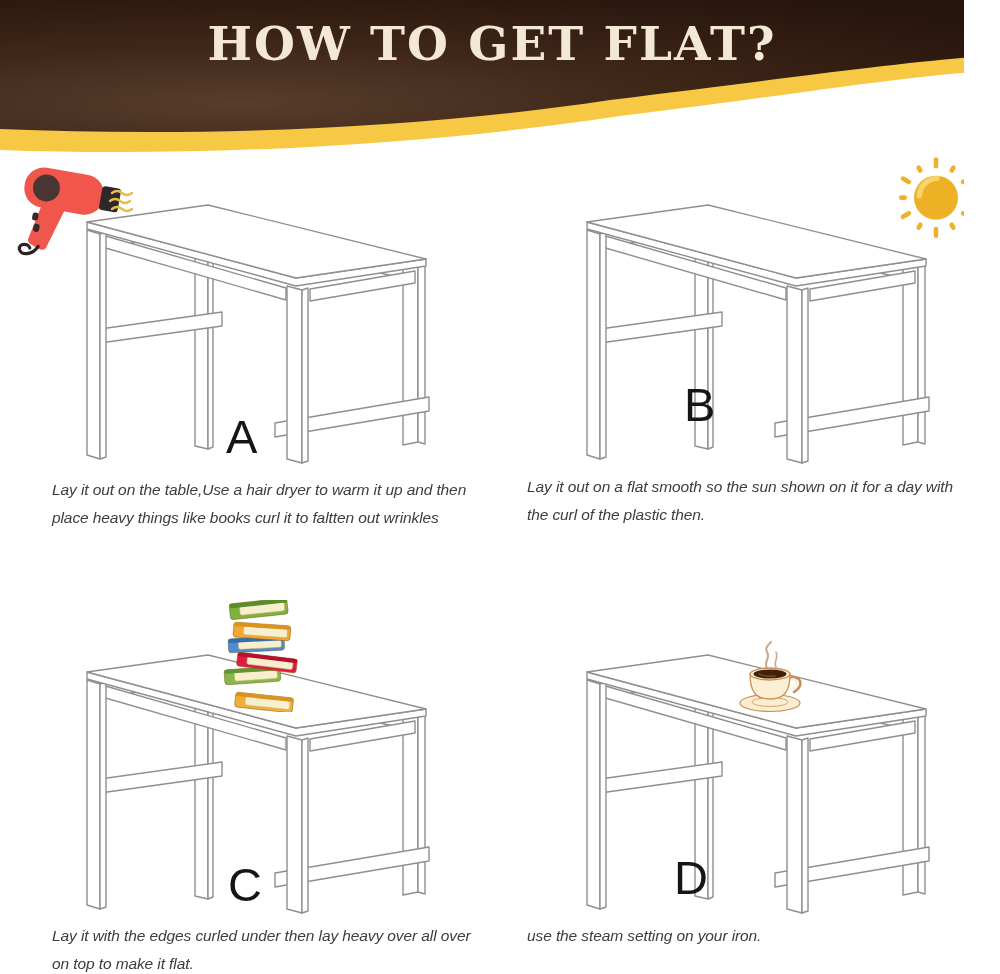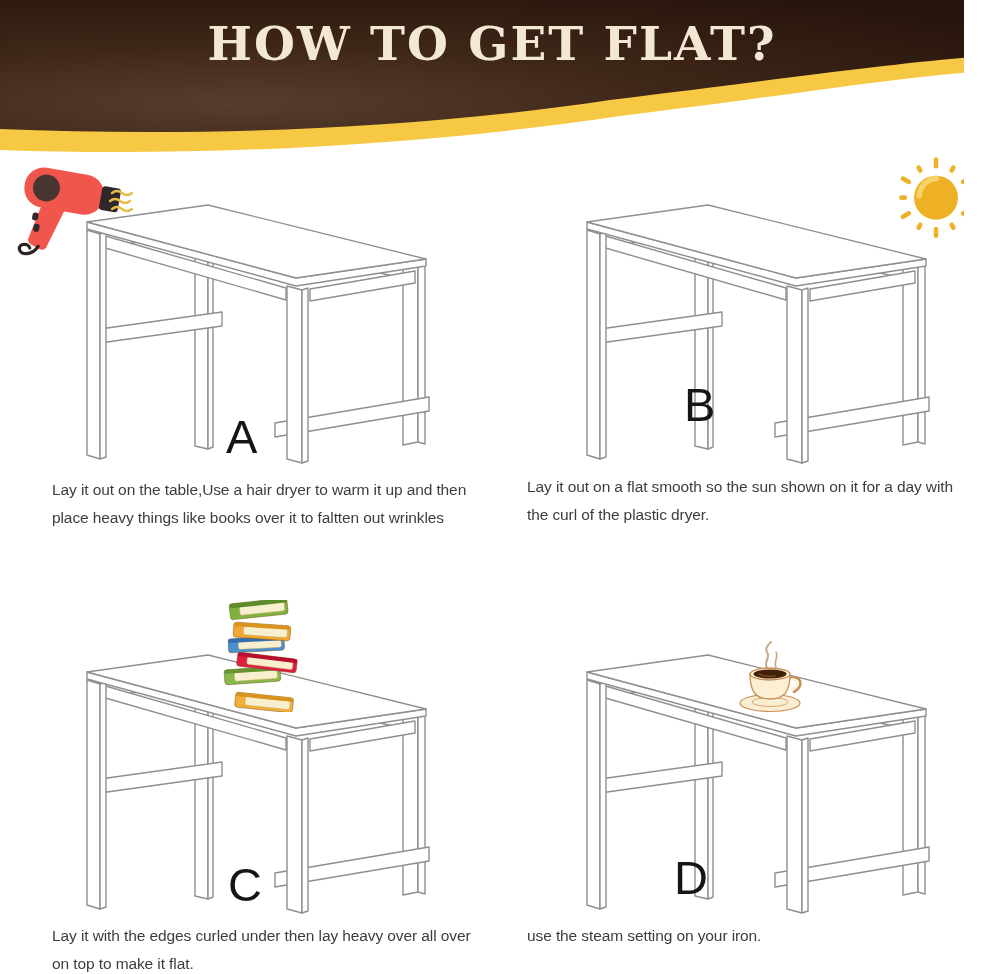--- a/index.html
+++ b/index.html
@@ -9,21 +9,21 @@
   
   .header-wave{position:absolute;left:0;top:0;width:1000px;height:170px;}
   .page-title{position:absolute;left:0;right:0;top:16px;text-align:center;padding-left:20px;
     font-family:"DejaVu Serif","Liberation Serif",serif;font-size:47px;font-weight:bold;
     letter-spacing:2px;color:#f2e8d3;white-space:nowrap;}
   
   .sec-letter{position:absolute;font-family:"Liberation Sans",sans-serif;font-weight:400;
     font-size:47px;color:#151515;line-height:1;}
   
   .caption{position:absolute;color:#3d3d3d;font-size:15.5px;letter-spacing:-0.1px;}
-  .caption .ln{white-space:nowrap;line-height:28px;height:28px;}
+  .caption .ln{white-space:nowrap;line-height:28px;height:28px;font-style:italic;}
   section{position:absolute;inset:0;pointer-events:none;}
   svg{display:block;}
 </style>
 </head>
 <body>
 
 <div class="stage">
 
   <svg width="0" height="0" style="position:absolute" aria-hidden="true">
     <defs>
@@ -94,21 +94,21 @@
       <g stroke="#e6bd47" stroke-width="2.3" fill="none" stroke-linecap="round">
         <path d="M104,39 q5,-4 10,0 q5,4 10,0"></path>
         <path d="M102,47 q5,-4 10,0 q5,4 10,0"></path>
         <path d="M104,55 q5,-4 10,0 q5,4 10,0"></path>
       </g>
     </svg>
 
     <div class="sec-letter" style="left:226px;top:413px">A</div>
     <div class="caption" style="left:52px;top:476px">
       <div class="ln">Lay it out on the table,Use a hair dryer to warm it up and then</div>
-      <div class="ln">place heavy things like books over it to faltten out wrinkles</div>
+      <div class="ln">place heavy things like books curl it to faltten out wrinkles</div>
     </div>
   </section>
 
   <section>
     <svg class="abs" style="left:585px;top:202px" width="345" height="270">
         <use href="#tbl" xlink:href="#tbl"></use>
       </svg>
 
     <svg class="abs" style="left:890px;top:151px" width="92" height="88" viewBox="0 0 100 100">
       <g fill="#edb12a">
@@ -151,21 +151,21 @@
             </g>
         </g>
         <circle cx="50" cy="53" r="25" fill="#eeb126"></circle>
       </g>
       <path d="M31,51 A21,21 0 0 1 51,31" stroke="#f7d36b" stroke-width="6" fill="none" stroke-linecap="round"></path>
     </svg>
 
     <div class="sec-letter" style="left:684px;top:381px">B</div>
     <div class="caption" style="left:527px;top:473px">
       <div class="ln">Lay it out on a flat smooth so the sun shown on it for a day with</div>
-      <div class="ln">the curl of the plastic dryer.</div>
+      <div class="ln">the curl of the plastic then.</div>
     </div>
   </section>
 
   <section>
     <svg class="abs" style="left:85px;top:652px" width="345" height="270">
         <use href="#tbl" xlink:href="#tbl"></use>
       </svg>
 
     <svg class="abs" style="left:222px;top:600px" width="82" height="112" viewBox="0 0 82 112">
       <g stroke="#7a5c20" stroke-width="0.5">

